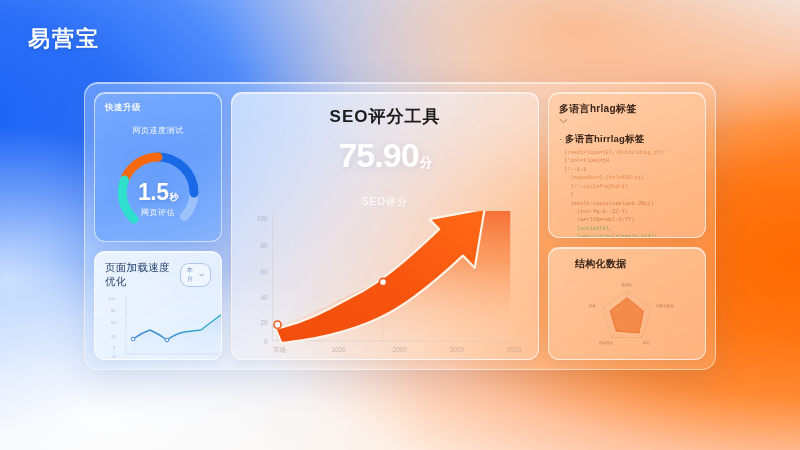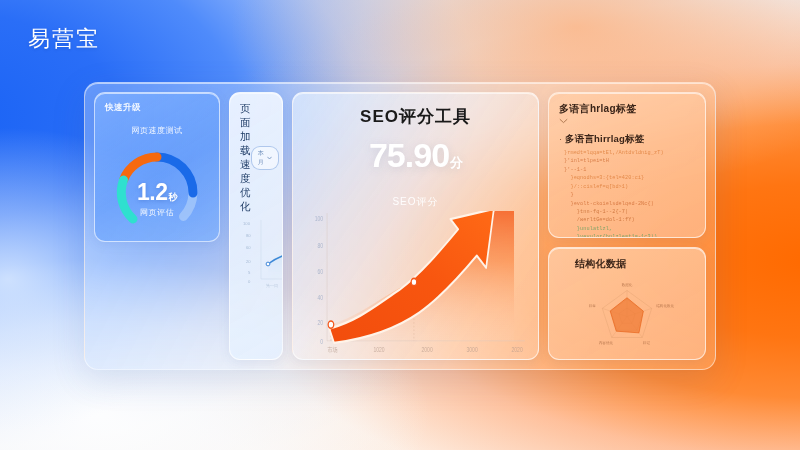--- a/index.html
+++ b/index.html
@@ -25,37 +25,37 @@
   .bg-glow-bl {
     background: radial-gradient(55% 45% at 12% 92%, rgba(255,255,255,0.92) 0%, rgba(248,250,253,0.55) 45%, rgba(255,255,255,0) 76%);
   }
   .bg-glow-ml {
     background: radial-gradient(38% 48% at 1% 62%, rgba(225,238,255,0.85) 0%, rgba(255,255,255,0) 70%);
   }
 
   
   #logo {
     position:absolute; left:28px; top:24px; z-index:5;
-    color:#ffffff; font-size:22px; font-weight:normal;
+    color:#ffffff; font-size:22px; font-weight:bold;
     letter-spacing:2px;
     text-shadow:0 1px 3px rgba(20,60,150,0.30);
   }
 
   
   #dash {
     position:absolute; left:84px; top:82px; width:632px; height:288px; z-index:3;
     border-radius:14px;
     background:linear-gradient(118deg, rgba(188,215,255,0.40) 0%, rgba(222,234,252,0.34) 38%, rgba(255,228,205,0.32) 68%, rgba(255,196,150,0.36) 100%);
     border:1px solid rgba(255,255,255,0.50);
     box-shadow:0 10px 34px rgba(60,90,160,0.14), inset 0 1px 0 rgba(255,255,255,0.55);
     backdrop-filter:blur(2px);
     display:flex; gap:9px; padding:9px;
   }
 
-  .col-left  { width:189px; display:flex; flex-direction:row; gap:9px; }
+  .col-left  { width:128px; display:flex; flex-direction:column; gap:9px; }
   .col-mid   { flex:1; }
   .col-right { width:158px; display:flex; flex-direction:column; gap:9px; }
 
   .card {
     border-radius:11px;
     border:1px solid rgba(255,255,255,0.62);
     box-shadow:0 3px 12px rgba(60,90,160,0.09), inset 0 1px 0 rgba(255,255,255,0.60);
     position:relative; overflow:hidden;
   }
   .card-blue  { background:linear-gradient(150deg, rgba(130,178,255,0.70) 0%, rgba(96,156,252,0.62) 55%, rgba(120,175,255,0.58) 100%); }
@@ -144,21 +144,21 @@
             <path d="M 78.5 75.5 A 36 36 0 0 0 88 52" stroke="#a9cbf9" opacity="0.75"></path>
 
             <path d="M 88 52 A 36 36 0 0 0 52 16" stroke="#1a6ae8"></path>
 
             <path d="M 52 16 A 36 36 0 0 0 18.5 39" stroke="#f6690f"></path>
 
             <path d="M 18.5 39 A 36 36 0 0 0 28 78" stroke="#2fe0cf"></path>
           </g>
         </svg>
         <div class="gauge-center">
-          <div class="g-val"><span>1.2</span><span class="unit">秒</span></div>
+          <div class="g-val"><span>1.5</span><span class="unit">秒</span></div>
           <div class="g-lab blurtext">网页评估</div>
         </div>
       </div>
     </div>
 
     <div id="line-card" class="card card-pale">
       <div class="lc-top">
         <div class="lc-title">页面加载速度优化</div>
         <div class="lc-pill">
           <span class="blurtext2">本月</span>

